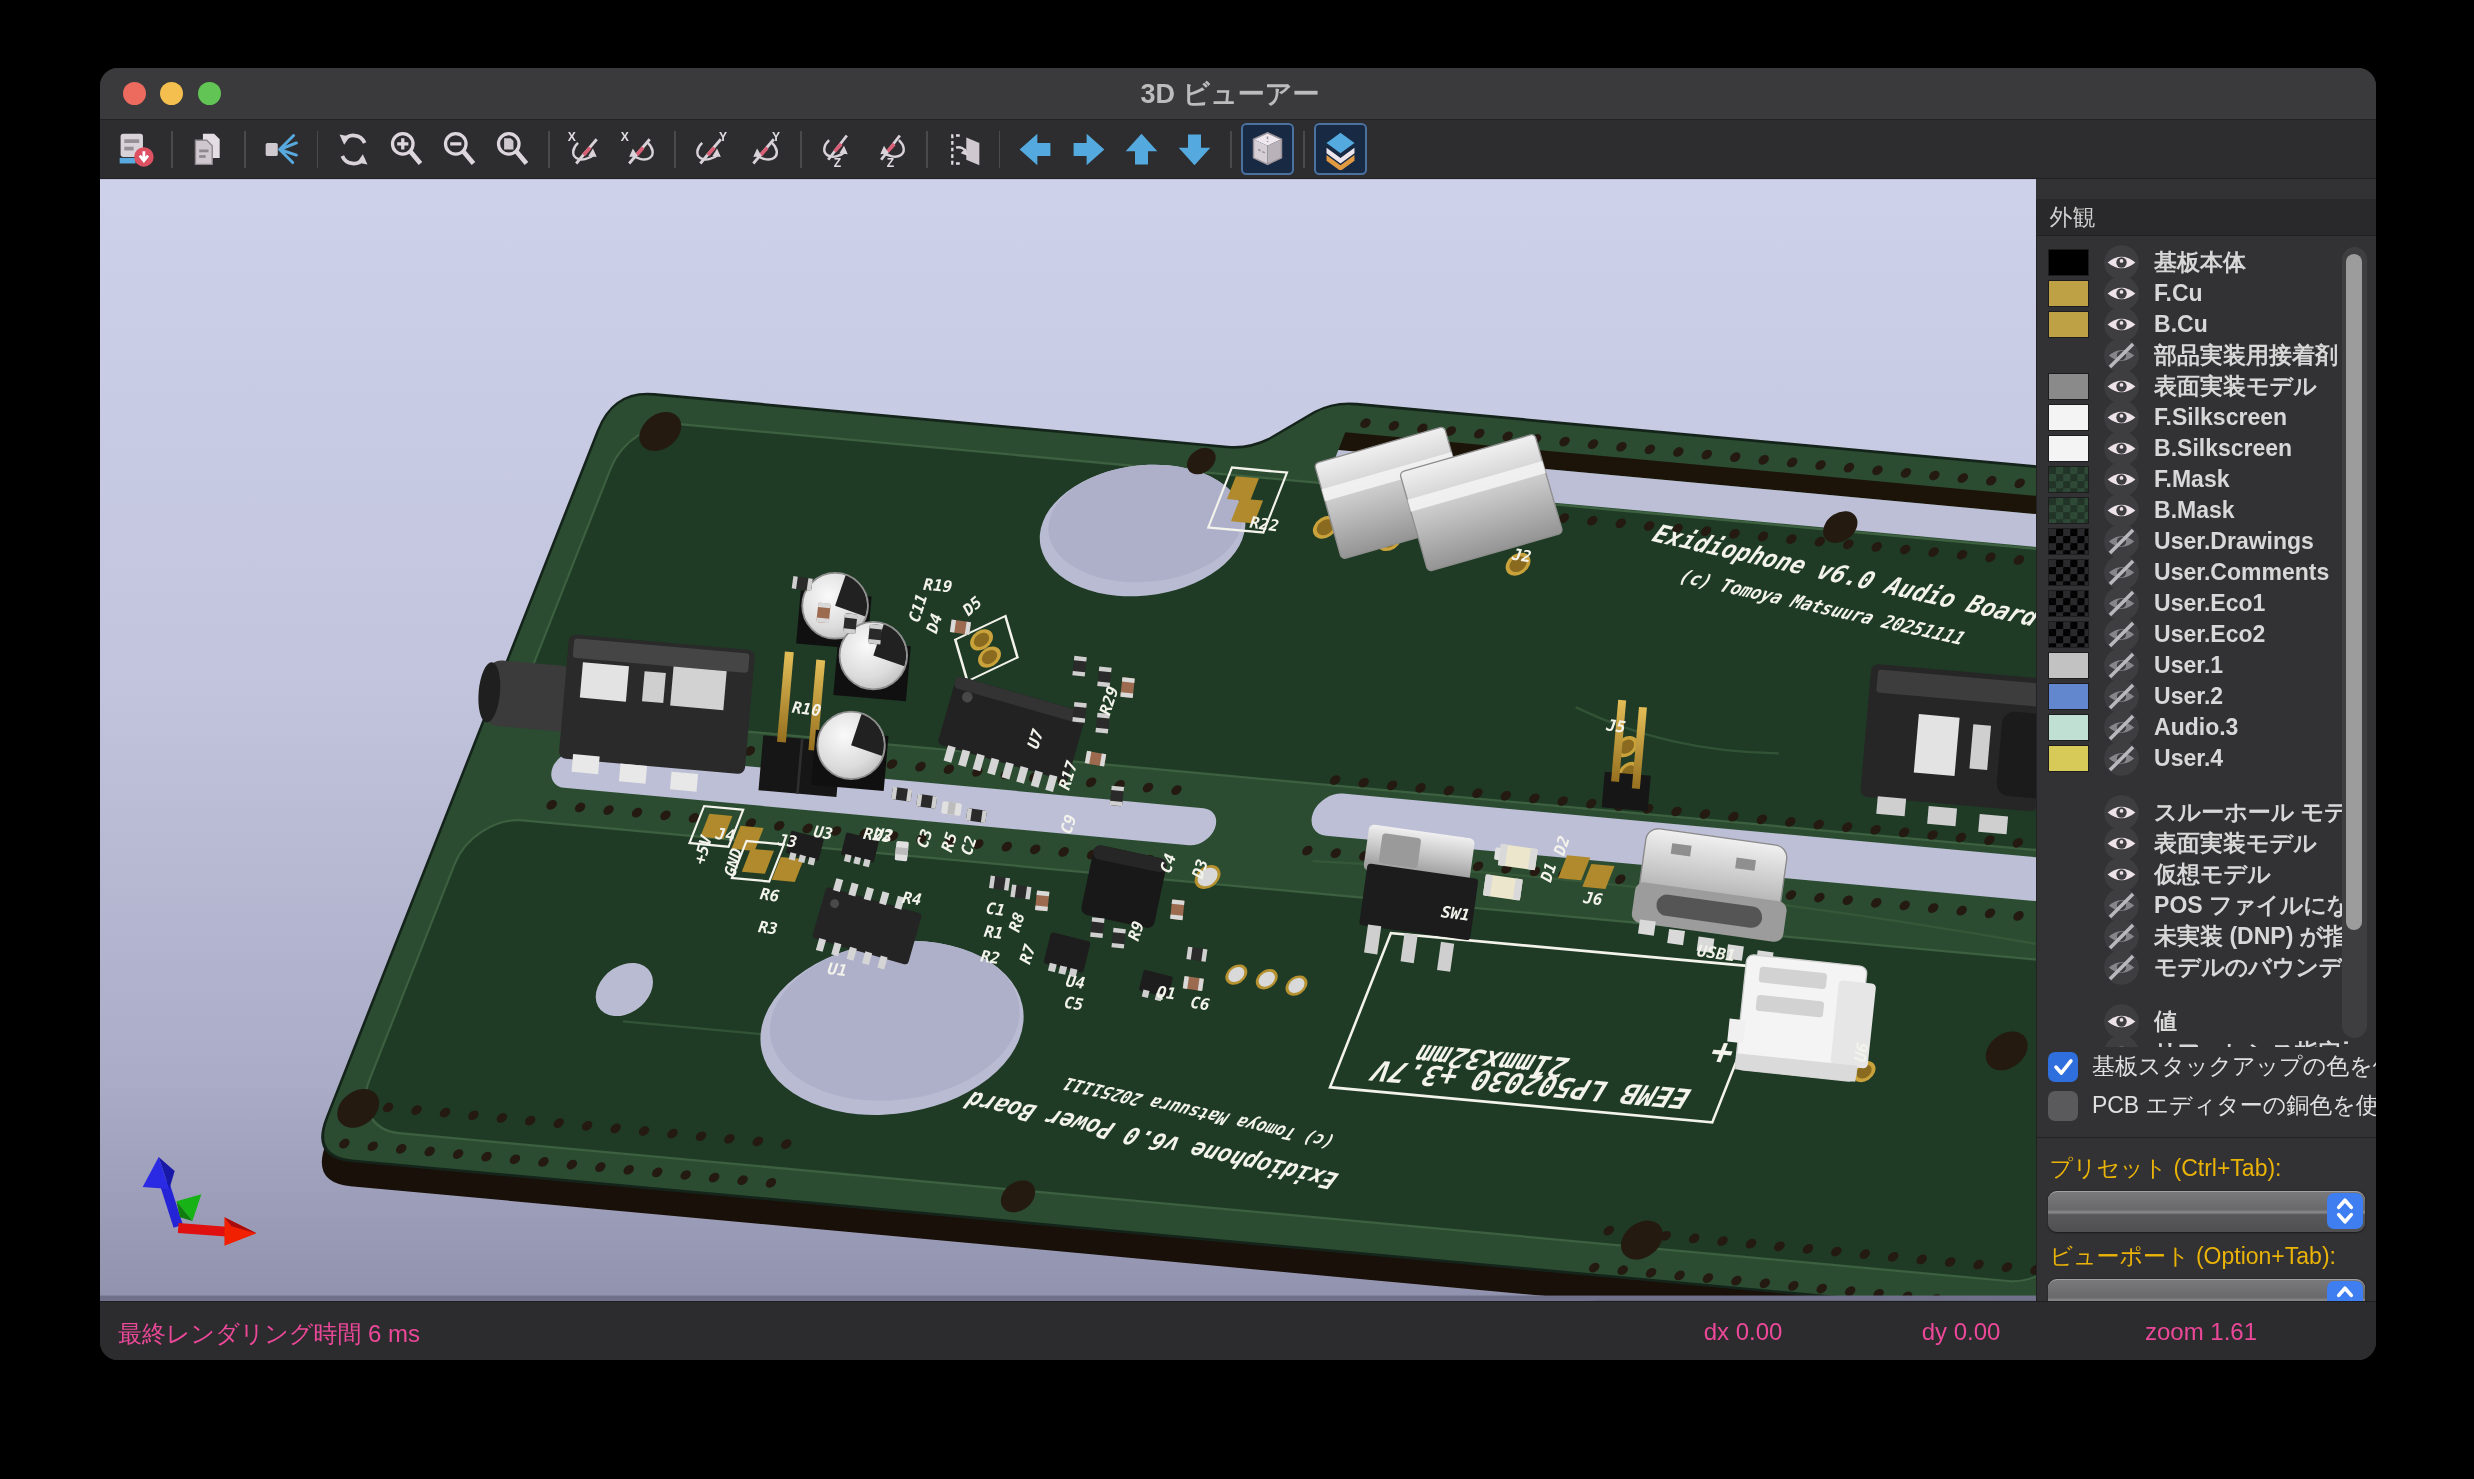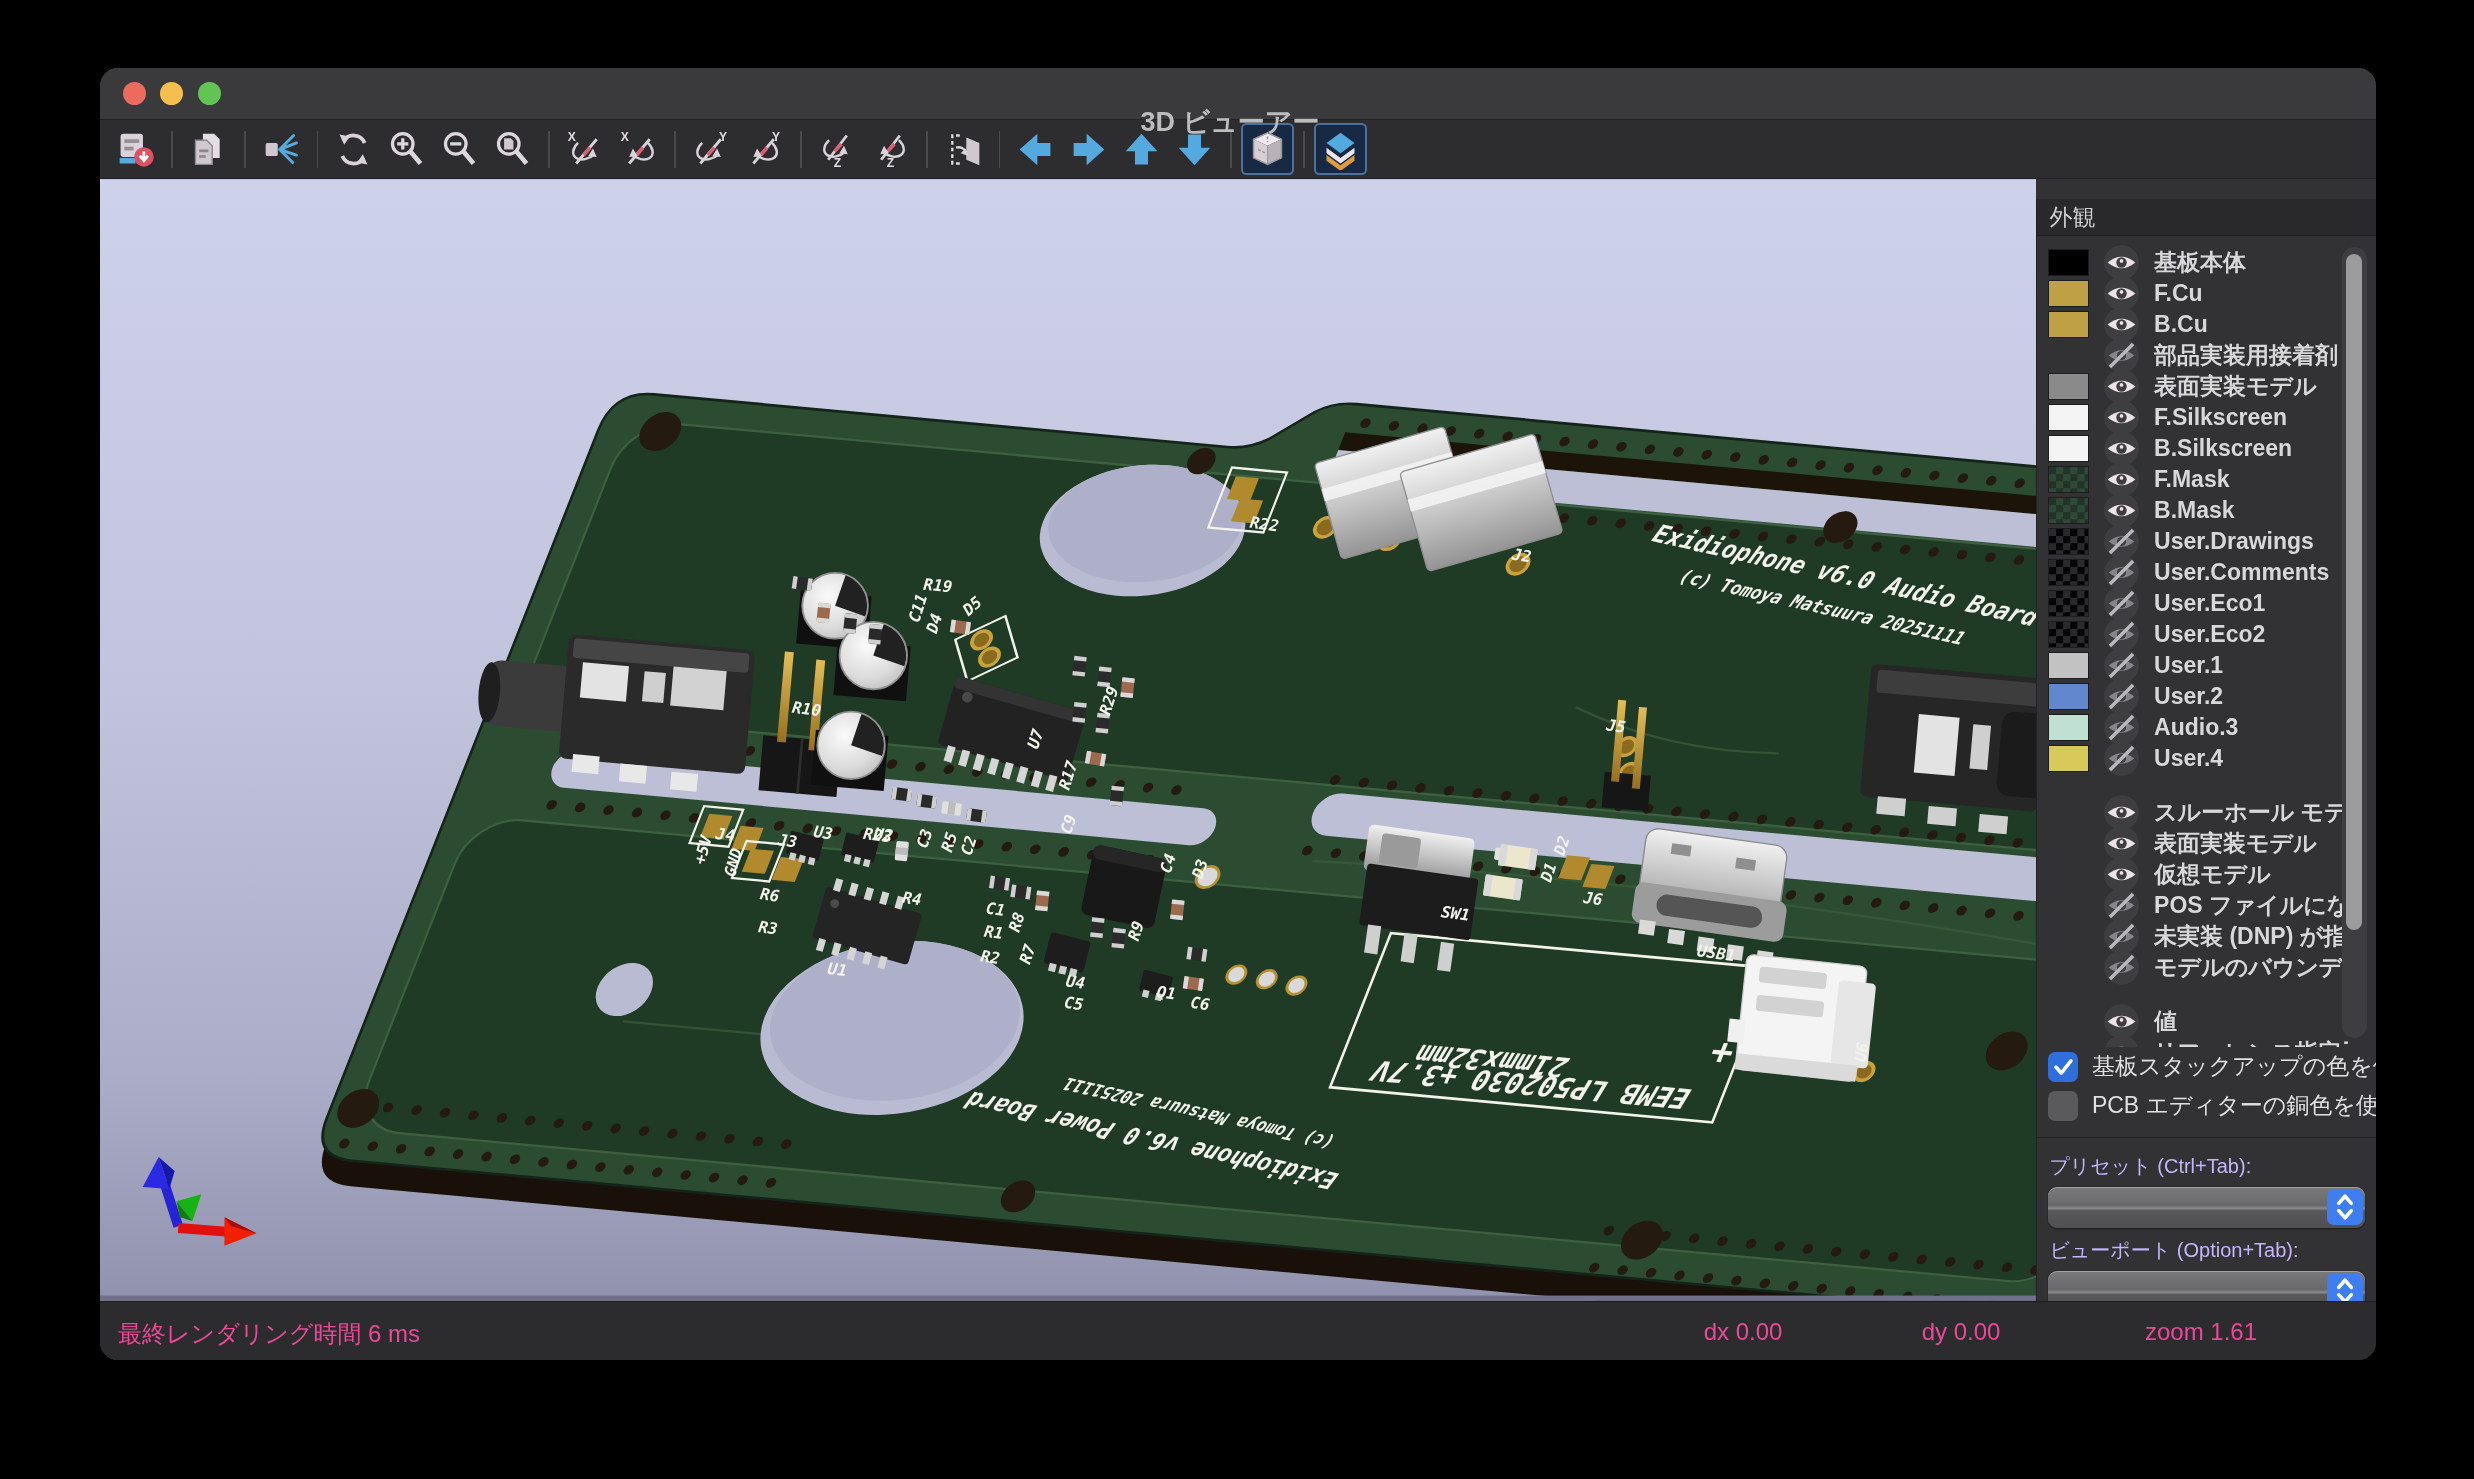--- a/index.html
+++ b/index.html
@@ -8,21 +8,21 @@
   .screen{position:relative;width:2475px;height:1479px;background:#000;overflow:hidden;}
   .window{position:absolute;left:100px;top:68px;width:2276px;height:1292px;background:#323234;
           border-radius:18px;overflow:hidden;box-shadow:0 27px 71px rgba(0,0,0,.8);}
   
   .titlebar{position:relative;height:52px;background:#3a3a3c;border-bottom:0.9px solid #222224;}
   .tl{position:absolute;top:14.2px;width:23px;height:23px;border-radius:50%;}
   .tl.red{left:23px;background:#ec6a5e;}
   .tl.yellow{left:60px;background:#f5bf4f;}
   .tl.green{left:98px;background:#61c454;}
   .title{position:absolute;left:0;right:16px;top:0;height:52px;line-height:52px;text-align:center;
-         color:#bcbcbc;font-size:27px;font-weight:bold;margin-top:28px;}
+         color:#bcbcbc;font-size:27px;font-weight:bold;}
   
   .toolbar{height:59px;background:#2d2d2f;display:flex;align-items:center;padding:0 9px;border-bottom:0.9px solid #212123;}
   .tbtn{width:53px;height:52px;display:flex;align-items:center;justify-content:center;border-radius:5.3px;flex:0 0 auto;}
   .tbtn svg{width:41px;height:41px;}
   .tbtn.active{background:#182943;outline:2.7px solid #4d719e;outline-offset:-2.7px;}
   .tsep{width:1.8px;height:37px;background:#4a4a4c;margin:0 9px;flex:0 0 auto;}
   
   .main{position:relative;height:1122px;display:flex;}
   .viewport{position:relative;width:1936px;height:1122px;overflow:hidden;}
   .viewport svg{display:block;}
@@ -40,21 +40,21 @@
   .eye svg{width:37px;height:37px;}
   .layer-label{margin-left:14.2px;color:#d8d8d8;font-size:23px;white-space:nowrap;overflow:hidden;max-width:194px;}
   .scrollbar{position:absolute;right:9px;top:10.7px;width:25px;height:791px;background:#3e3e40;border-radius:12.4px;}
   .thumb{position:absolute;left:4.4px;top:7.1px;width:16px;height:676px;background:#9c9c9c;border-radius:8px;}
   .cbrow{display:flex;align-items:center;height:39px;padding-left:10.7px;}
   .cbox{width:30px;height:30px;border-radius:7.1px;background:#5a5a5c;flex:0 0 auto;}
   .cbox.checked{background:#2f6fdd;}
   .cbox svg{width:30px;height:30px;}
   .cblabel{margin-left:14.2px;color:#e0e0e0;font-size:23px;white-space:nowrap;overflow:hidden;}
   .psep{height:0.9px;background:#232325;margin:12.4px 0 5.3px 0;}
-  .plabel{color:#c4b5fd;font-size:20px;padding:9px 0 7.1px 12.4px;white-space:nowrap;}
+  .plabel{color:#eab308;font-size:23px;padding:9px 0 7.1px 12.4px;white-space:nowrap;}
   .dropdown{position:relative;height:41px;margin:0 10.7px;border-radius:9px;
             background:linear-gradient(#7a7a7d,#69696c 45%,#8a8a8d 52%,#58585b 58%,#505053);
             box-shadow:inset 0 0.9px rgba(255,255,255,.3),0 0.9px 1.8px rgba(0,0,0,.5);}
   .dd-btn{position:absolute;right:2.7px;top:2.7px;width:36px;height:36px;border-radius:7.1px;background:#3f7ef0;}
   .dd-btn svg{width:36px;height:36px;}
   
   .statusbar{position:relative;height:60px;background:#2c2c2e;border-top:0.9px solid #1e1e20;color:#ec4899;font-size:24px;}
   .statusbar .s{position:absolute;top:16px;}
   
   .silk{fill:#f3f3ec;font-family:"DejaVu Sans Mono",monospace;font-style:italic;font-weight:bold;}

